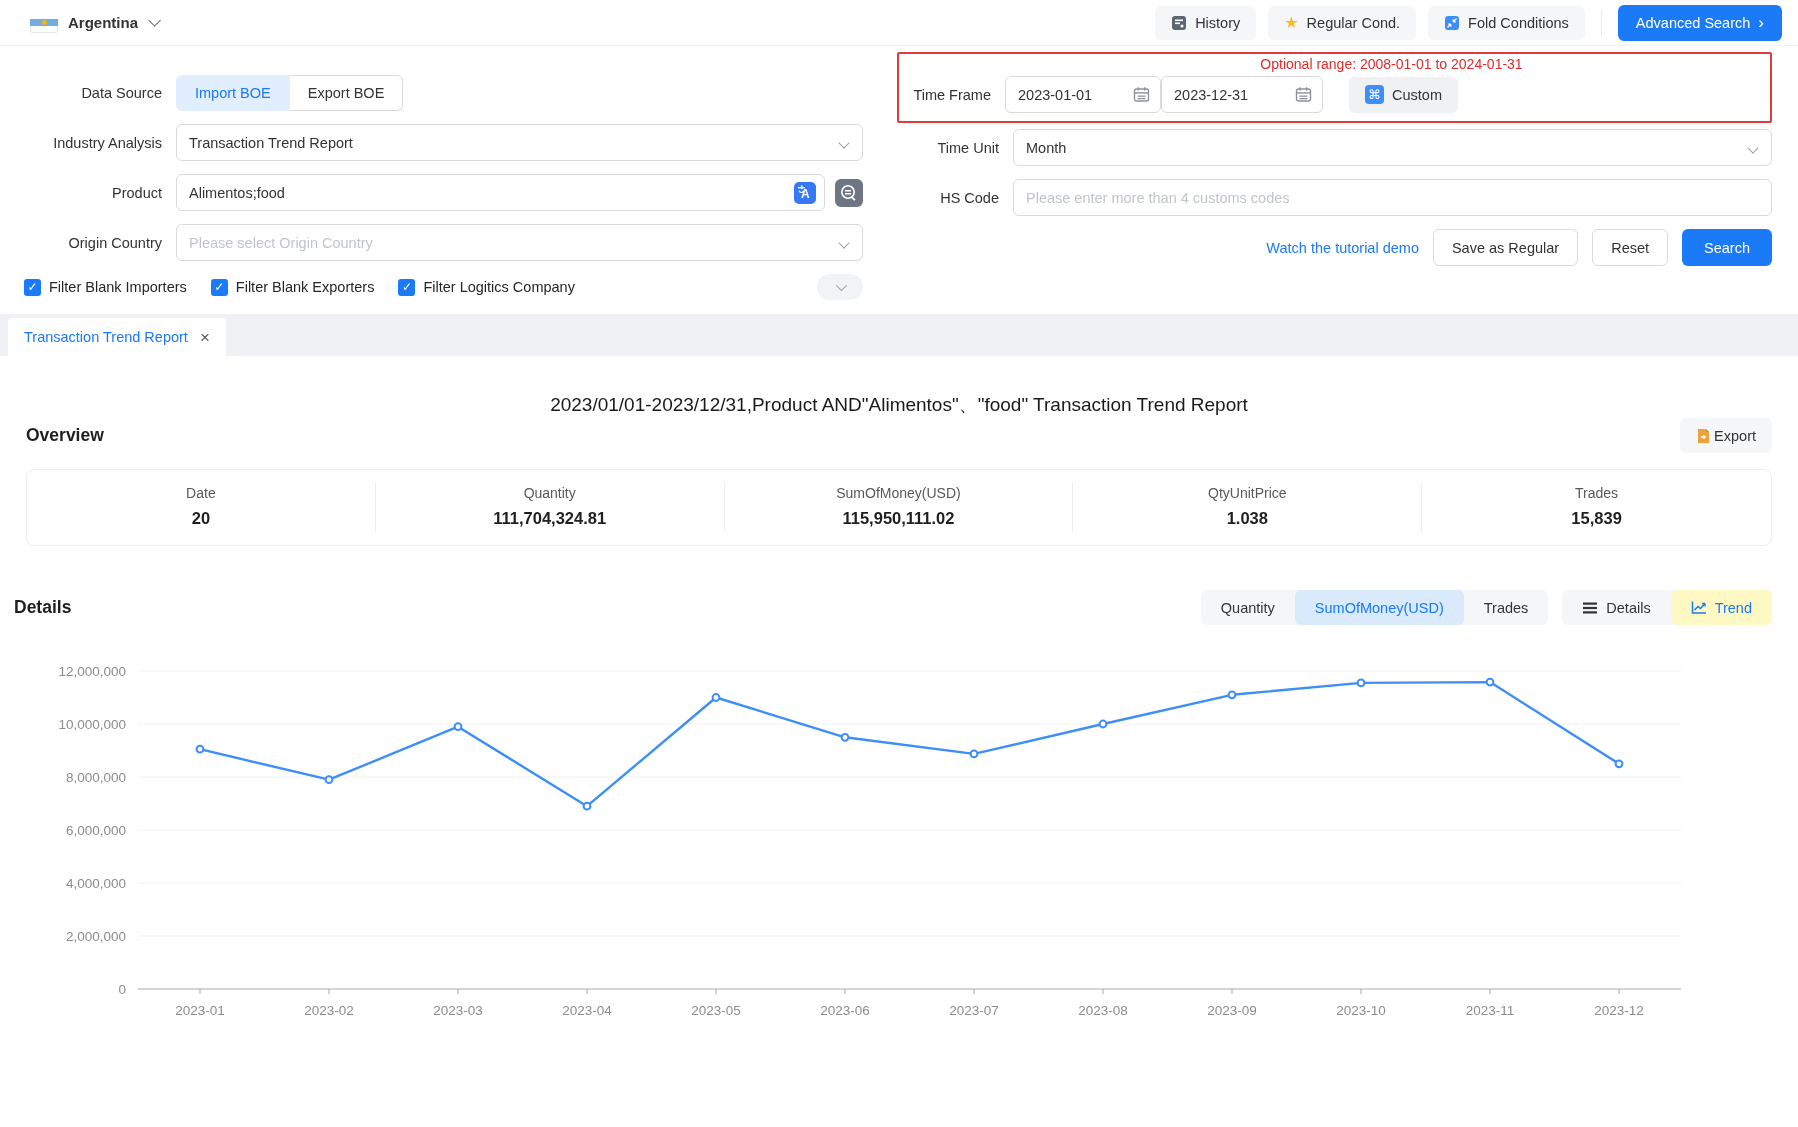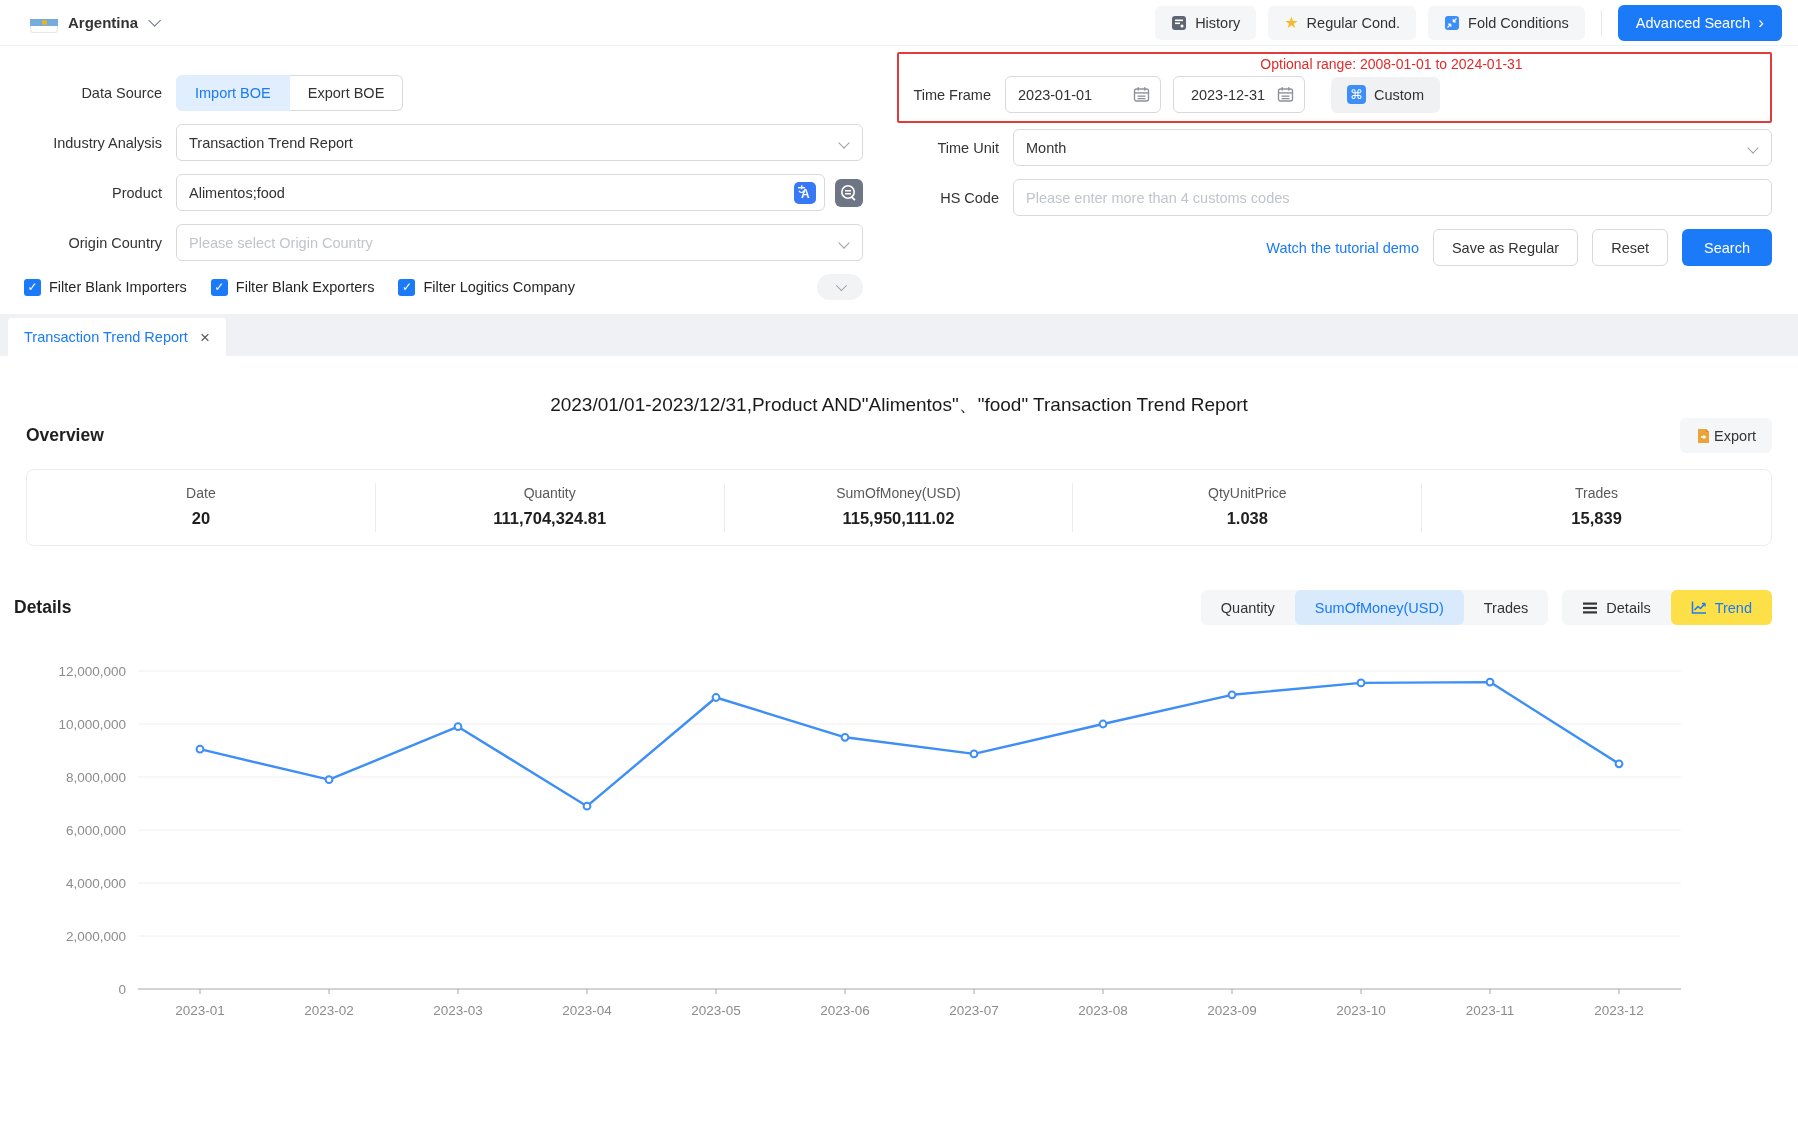--- a/index.html
+++ b/index.html
@@ -58,21 +58,21 @@
   .translate-badge { position:absolute; right:8px; top:7px; width:22px; height:22px; }
   .after-icon { width:28px; height:28px; margin-left:10px; flex:none; }
 
   
   .redbox { border:2px solid #e23b3b; border-radius:2px; padding:2px 8px 8px 2px;
     margin:-22px 0 6px -12px; }
   .opt-range { color:#e02b2b; font-size:14px; text-align:center; padding-left:120px; margin-bottom:4px; }
   .redbox .frow { margin-bottom:0; }
   .dateinput { position:relative; width:156px; height:37px; border:1px solid #d9d9d9; border-radius:6px;
     display:flex; align-items:center; padding:0 34px 0 12px; font-size:14.5px; color:#333; flex:none; }
-  .dateinput + .dateinput { margin-left:12px; width:132px;justify-content:center; }
+  .dateinput + .dateinput { width:162px; }
   .cal { position:absolute; right:10px; top:9px; }
   .custom-btn { margin-left:26px; height:36px; padding:0 16px; display:flex; align-items:center; gap:8px;
     background:#f0f1f3; border:none; border-radius:6px; font-size:14.5px; color:#333; cursor:pointer;
     font-family:inherit; }
   .cmd-badge { width:19px; height:19px; background:#3e8ef7; color:#fff; border-radius:4px;
     display:flex; align-items:center; justify-content:center; font-size:13px; }
 
   
   .cbx-row { display:flex; align-items:center; margin-top:10px; }
   .cbx { display:flex; align-items:center; gap:8px; margin-left:24px; cursor:pointer; }
@@ -115,21 +115,21 @@
   .stat-label { font-size:14px; color:#595959; margin-bottom:8px; }
   .stat-value { font-size:16.5px; font-weight:700; color:#1f1f1f; }
 
   .details-head { display:flex; align-items:center; margin-top:44px; }
   .details-title { font-size:17.5px; font-weight:700; color:#1f1f1f; margin-left:-12px; }
   .details-controls { margin-left:auto; display:flex; align-items:center; gap:14px; }
   .seg-group { display:flex; background:#f5f6f8; border-radius:6px; }
   .seg { height:35px; padding:0 20px; display:flex; align-items:center; gap:8px; background:transparent;
     border:none; border-radius:6px; font-size:14.5px; color:#333; cursor:pointer; font-family:inherit; }
   .seg.seg-active { background:#d9eafd; color:#1a7af8; }
-  .seg.seg-active-view { background:#fde047; color:#1a7af8; }
+  .seg.seg-active-view { background:#fef9c3; color:#1a7af8; }
 
   .chart-wrap { position:relative; height:385px; margin-top:26px; }
   .chart-wrap svg { position:absolute; left:0; top:0; }
 </style>
 </head>
 <body>
 
 <div class="topbar">
   <div class="tb-left">
     <span class="flag">

